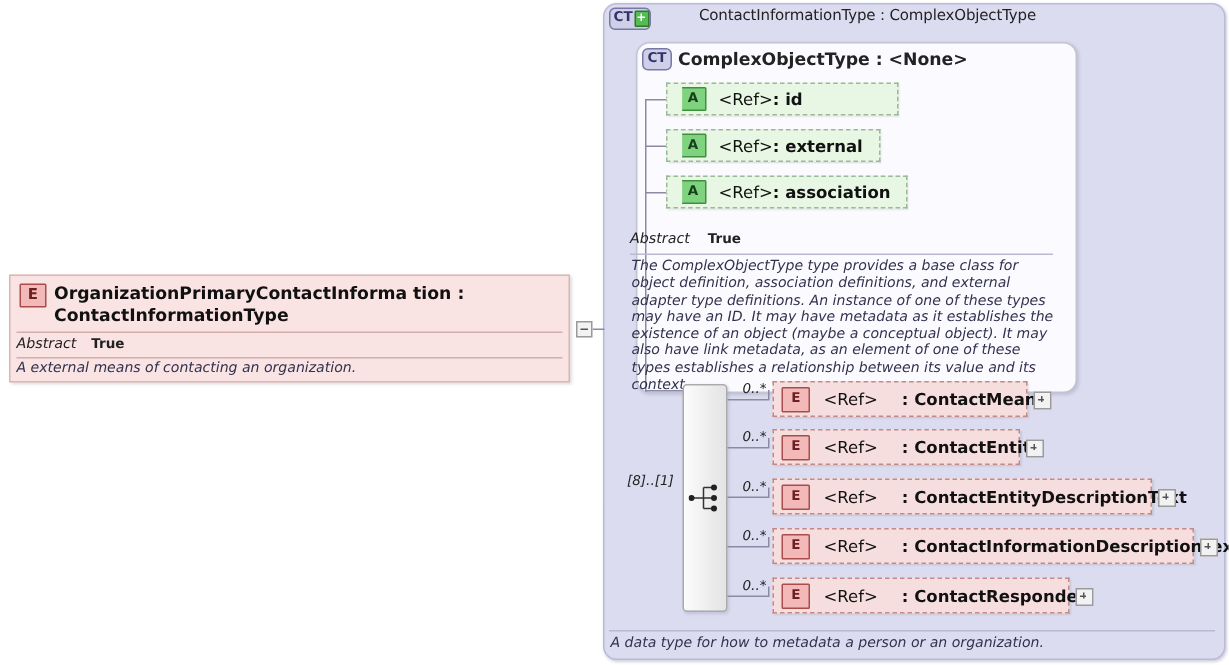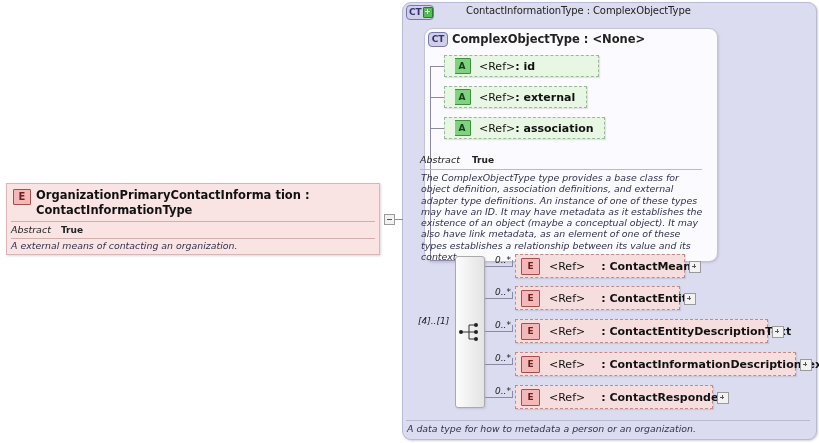--- a/index.html
+++ b/index.html
@@ -236,21 +236,21 @@
   <span class="attr-name">: association</span>
 </div>
 
 <div class="abs" id="abstract-row">
   <span class="k">Abstract</span><span class="v">True</span>
 </div>
 <div class="abs" id="abstract-rule"></div>
 <div class="abs" id="ct-doc">The ComplexObjectType type provides a base class for object definition, association definitions, and external adapter type definitions. An instance of one of these types may have an ID. It may have metadata as it establishes the existence of an object (maybe a conceptual object). It may also have link metadata, as an element of one of these types establishes a relationship between its value and its context.</div>
 
 <div class="abs" id="seq-box"></div>
-<div class="abs" id="seq-card">[4]..[1]</div>
+<div class="abs" id="seq-card">[8]..[1]</div>
 <svg class="abs" id="seq-icon" viewBox="0 0 22 20">
   <line x1="2" y1="10" x2="10" y2="10" stroke="#333" stroke-width="1"></line>
   <line x1="10" y1="3" x2="10" y2="17" stroke="#333" stroke-width="1"></line>
   <line x1="10" y1="3" x2="16" y2="3" stroke="#333" stroke-width="1"></line>
   <line x1="10" y1="10" x2="16" y2="10" stroke="#333" stroke-width="1"></line>
   <line x1="10" y1="17" x2="16" y2="17" stroke="#333" stroke-width="1"></line>
   <circle cx="2" cy="10" r="2" fill="#222"></circle>
   <circle cx="17" cy="3" r="2" fill="#222"></circle>
   <circle cx="17" cy="10" r="2" fill="#222"></circle>
   <circle cx="17" cy="17" r="2" fill="#222"></circle>

